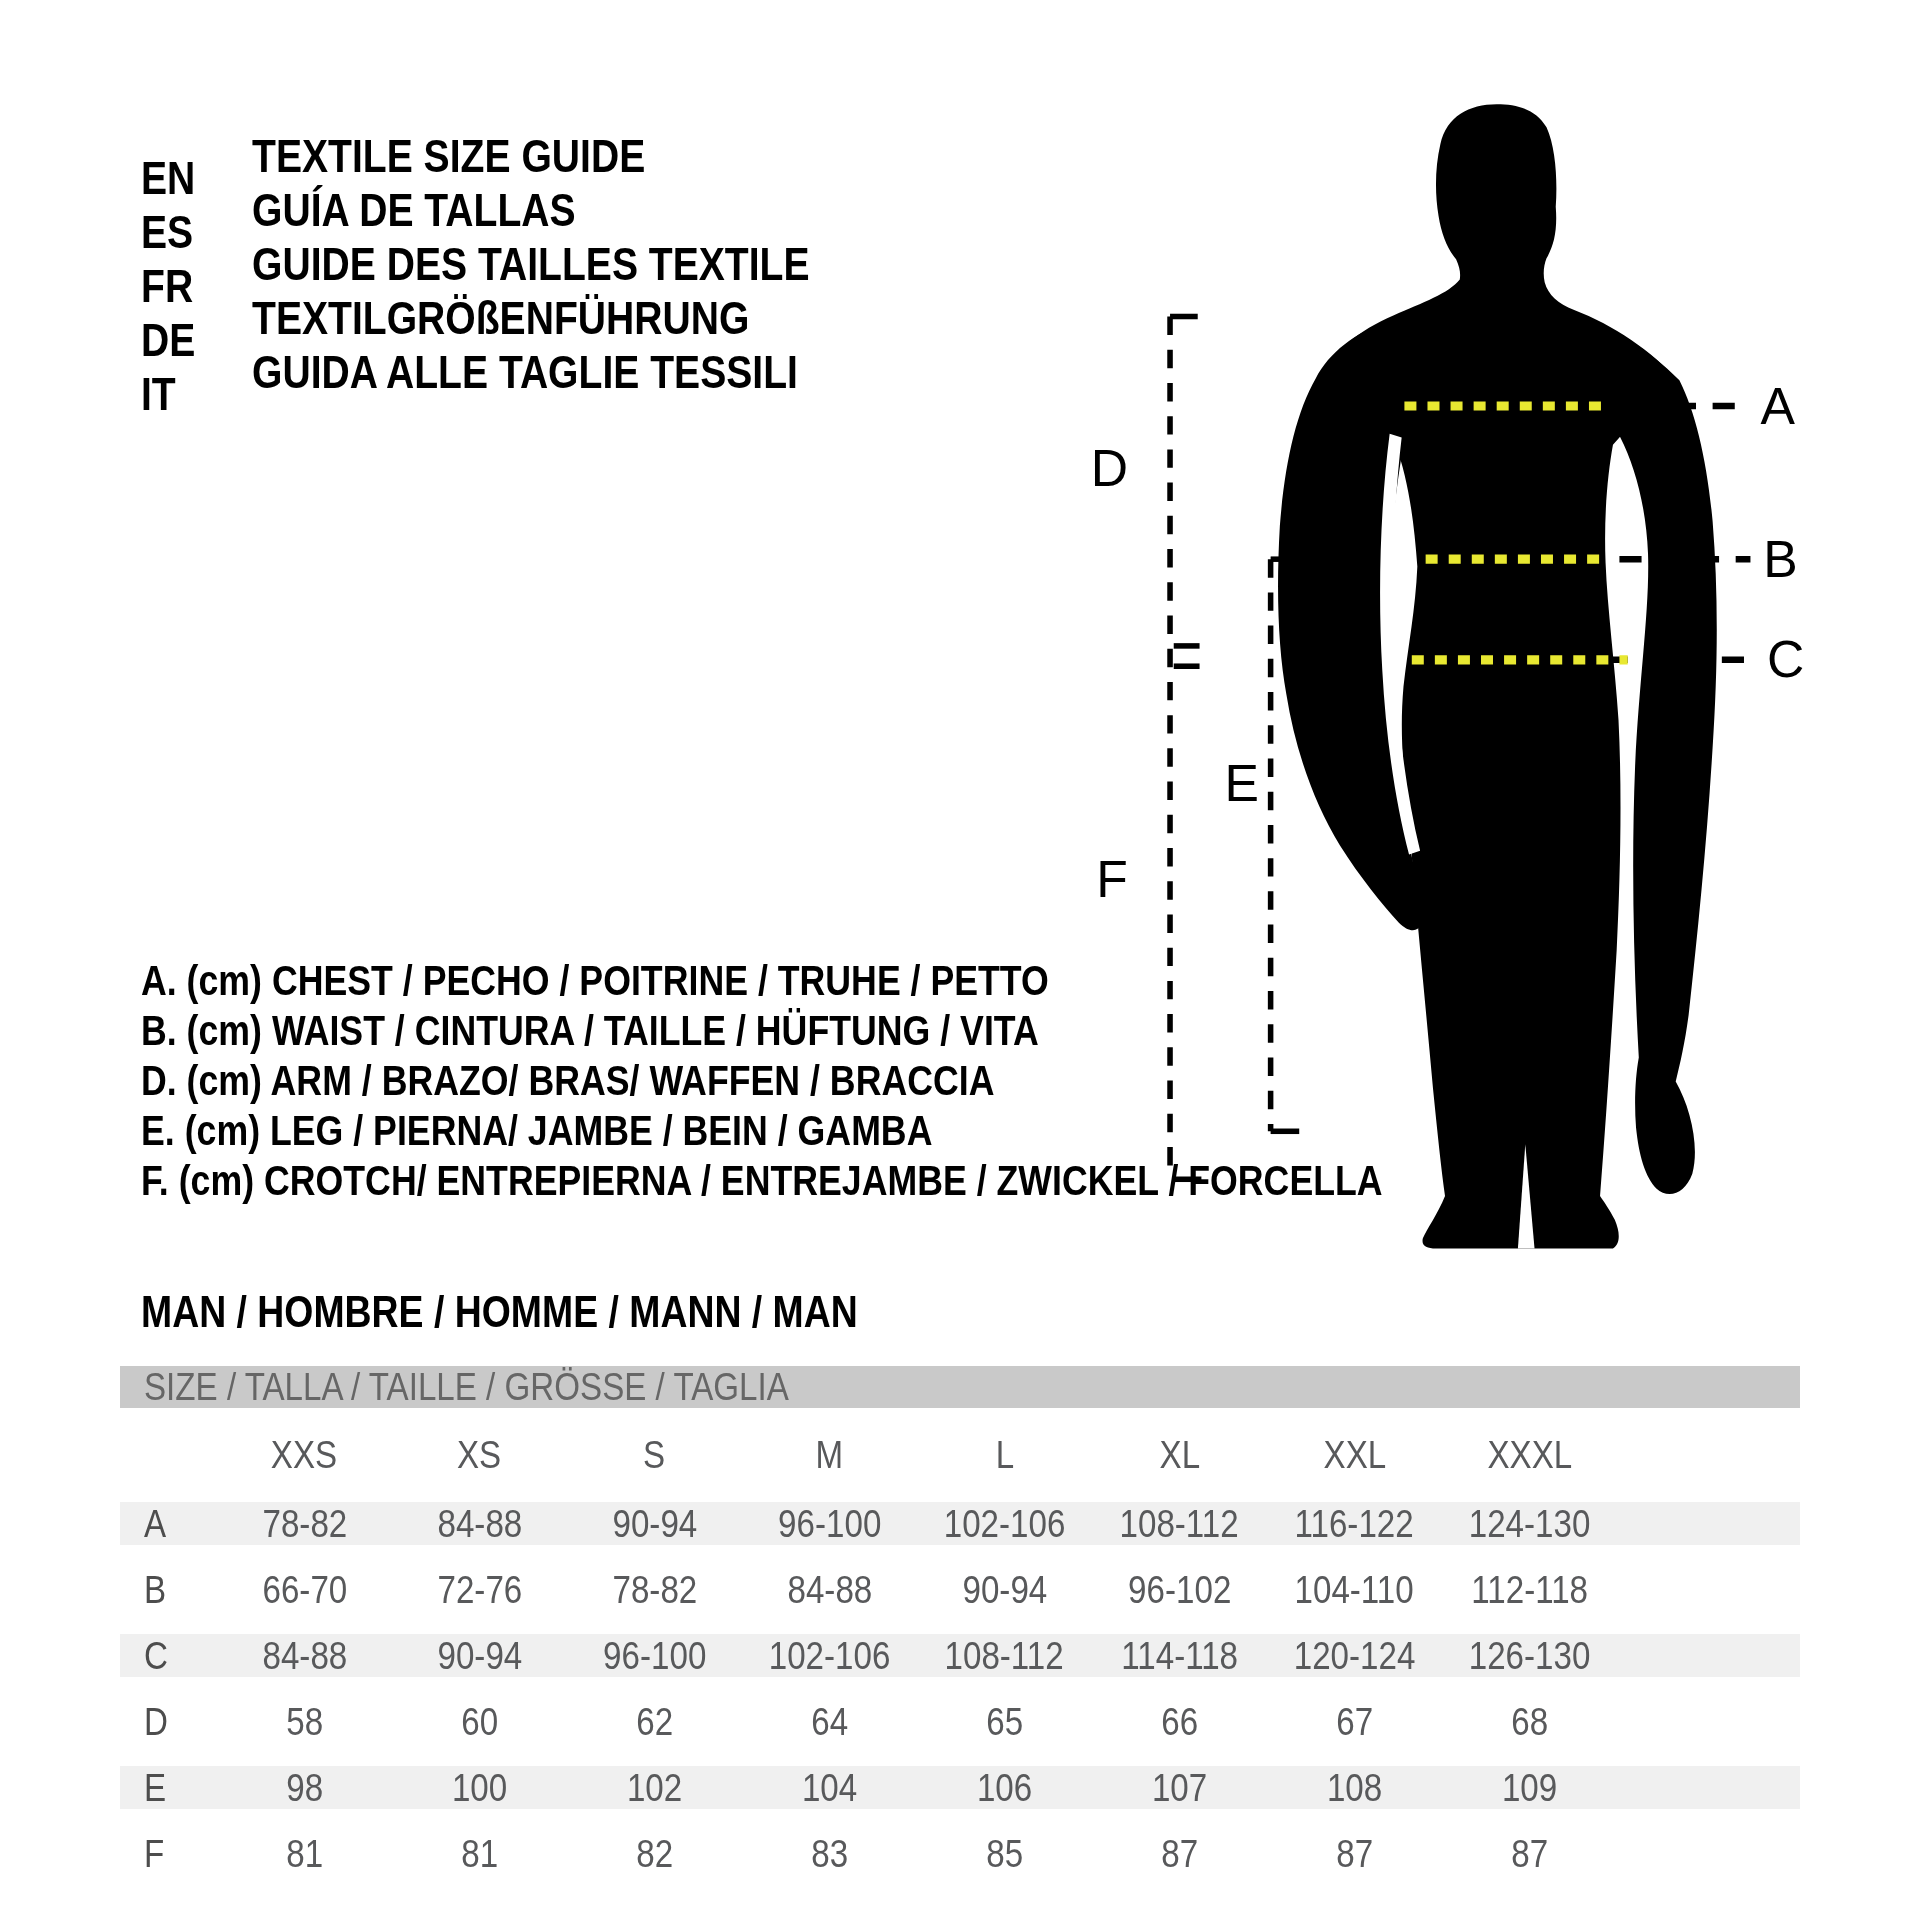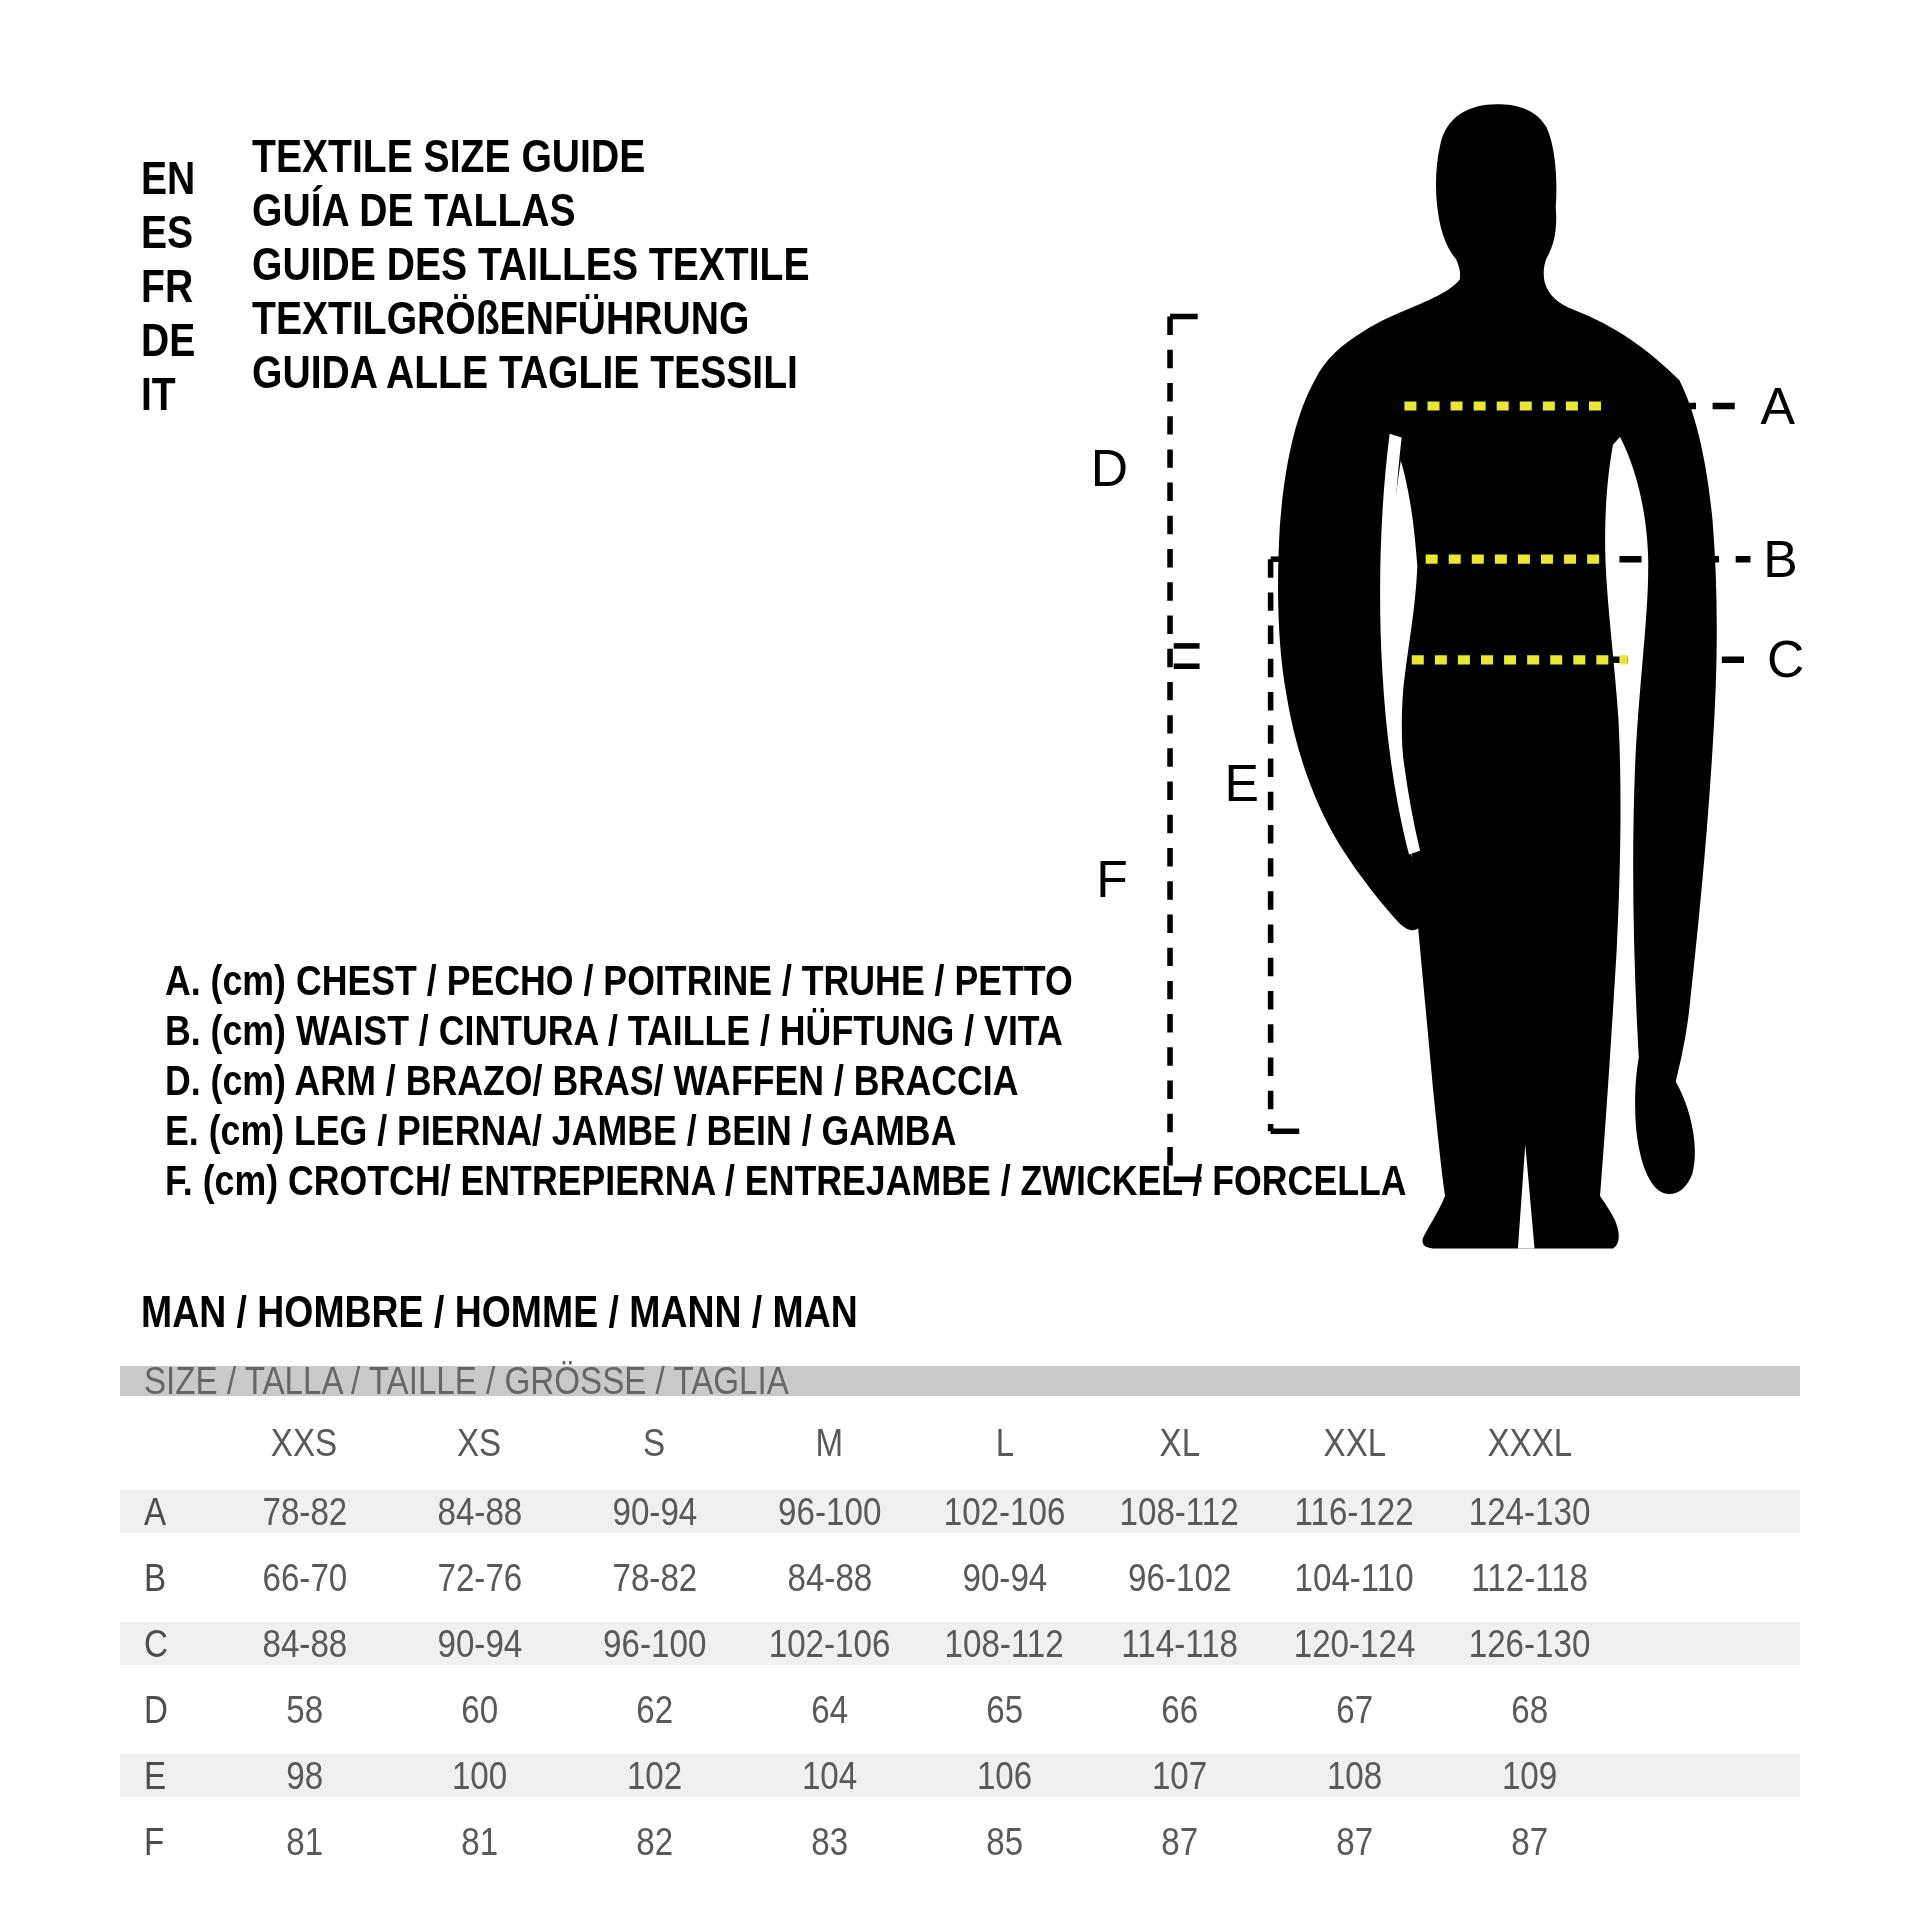--- a/index.html
+++ b/index.html
@@ -11,29 +11,29 @@
   .cx{display:inline-block;transform:scaleX(.85);white-space:nowrap;}
 
   
   .languages{position:absolute;left:141px;top:129px;}
   .lang-row{display:flex;height:54px;align-items:center;font-weight:bold;font-size:46px;}
   .lang-code{width:111px;flex:0 0 111px;margin-top:44px;}
   .lang-title{white-space:nowrap;}
 
   
   .legend{position:absolute;left:141px;top:956px;}
-  .legend-line{height:50px;display:flex;align-items:center;font-weight:bold;font-size:42px;margin-left:24px;}
+  .legend-line{height:50px;display:flex;align-items:center;font-weight:bold;font-size:42px;}
 
   
   .category{position:absolute;left:141px;top:1287px;height:54px;display:flex;
     font-weight:bold;font-size:44px;}
 
   
   .table-wrap{position:absolute;left:120px;top:1366px;width:1680px;}
-  .table-header-bar{height:30px;background:var(--bar-bg,#c9c9c9);color:var(--bar-text,#666666);
+  .table-header-bar{height:42px;background:var(--bar-bg,#c9c9c9);color:var(--bar-text,#666666);
     display:flex;align-items:center;padding-left:24px;font-size:39px;}
   .size-row,.trow{display:grid;grid-template-columns:97px repeat(8,175px) 1fr;align-items:center;margin-top:23px;}
   .size-row{height:48px;}
   .trow{height:43px;}
   .trow.alt{background:var(--row-alt,#f0f0f0);}
   .cell{text-align:center;font-size:39px;color:var(--cell-text,#58595b);}
   .label-cell{text-align:left;padding-left:24px;color:#4d4d4d;}
 
   
   .figure{position:absolute;left:0;top:0;width:1923px;height:1923px;}

